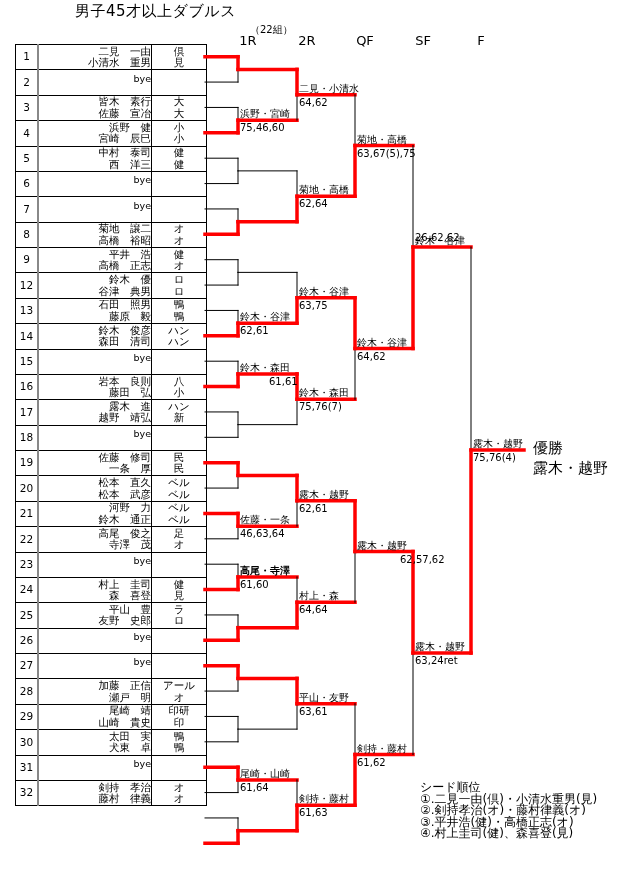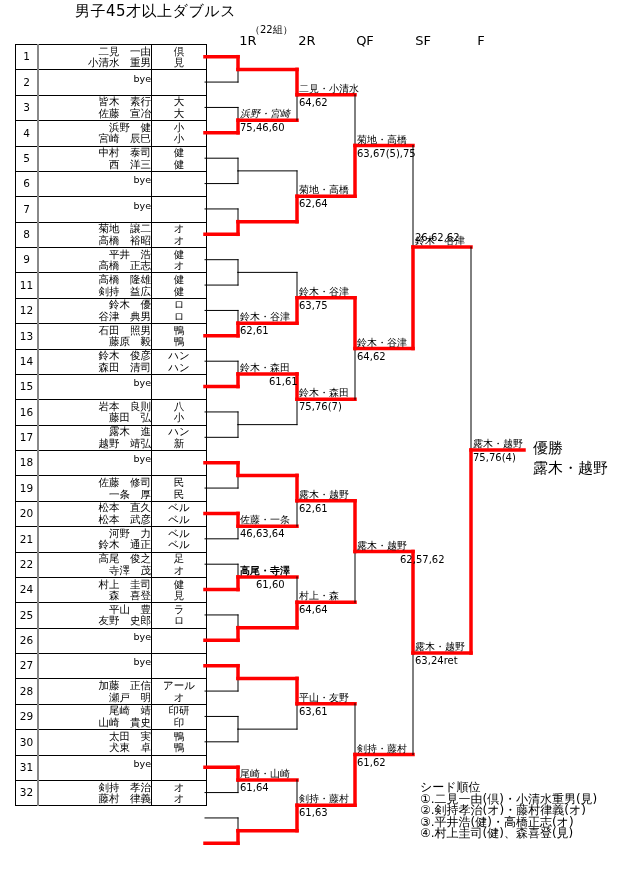--- a/index.html
+++ b/index.html
@@ -116,31 +116,20 @@
         <td class="names">
           <span class="line">平井　浩</span>
           <span class="line">高橋　正志</span>
         </td>
         <td class="club">
           <span class="line">健</span>
           <span class="line">オ</span>
         </td>
       </tr>
       <tr>
-        <td class="num">11</td>
-        <td class="names">
-          <span class="line">高橋　隆雄</span>
-          <span class="line">剣持　益広</span>
-        </td>
-        <td class="club">
-          <span class="line">健</span>
-          <span class="line">健</span>
-        </td>
-      </tr>
-      <tr>
         <td class="num">12</td>
         <td class="names">
           <span class="line">鈴木　優</span>
           <span class="line">谷津　典男</span>
         </td>
         <td class="club">
           <span class="line">ロ</span>
           <span class="line">ロ</span>
         </td>
       </tr>
@@ -238,20 +227,27 @@
       <tr>
         <td class="num">22</td>
         <td class="names">
           <span class="line">高尾　俊之</span>
           <span class="line">寺澤　茂</span>
         </td>
         <td class="club">
           <span class="line">足</span>
           <span class="line">オ</span>
         </td>
+      </tr>
+      <tr>
+        <td class="num">23</td>
+        <td class="names">
+          <span class="bye">bye</span>
+        </td>
+        <td class="club"></td>
       </tr>
       <tr>
         <td class="num">24</td>
         <td class="names">
           <span class="line">村上　圭司</span>
           <span class="line">森　喜登</span>
         </td>
         <td class="club">
           <span class="line">健</span>
           <span class="line">見</span>
@@ -457,30 +453,30 @@
     <line x1="413" y1="247" x2="413" y2="348.5" stroke="#ff0000" stroke-width="3.5" stroke-linecap="square"></line>
     <line x1="413" y1="247" x2="471" y2="247" stroke="#ff0000" stroke-width="3.5" stroke-linecap="square"></line>
     <line x1="413" y1="551.5" x2="413" y2="653" stroke="#ff0000" stroke-width="3.5" stroke-linecap="square"></line>
     <line x1="413" y1="653" x2="413" y2="754.5" stroke="#000000" stroke-width="1" stroke-linecap="square"></line>
     <line x1="413" y1="653" x2="471" y2="653" stroke="#ff0000" stroke-width="3.5" stroke-linecap="square"></line>
     <line x1="471" y1="247" x2="471" y2="450" stroke="#000000" stroke-width="1" stroke-linecap="square"></line>
     <line x1="471" y1="450" x2="471" y2="653" stroke="#ff0000" stroke-width="3.5" stroke-linecap="square"></line>
     <line x1="471" y1="450" x2="524" y2="450" stroke="#ff0000" stroke-width="3.5" stroke-linecap="square"></line>
   </svg>
 <div id="labels">
-    <div class="winner-label" style="left: 240px; top: 108.125px; font-style: italic;">浜野・宮崎</div>
+    <div class="winner-label" style="left: 240px; top: 108.125px;">浜野・宮崎</div>
     <div class="winner-label" style="left: 240px; top: 122.125px;">75,46,60</div>
     <div class="winner-label" style="left: 240px; top: 311.125px;">鈴木・谷津</div>
     <div class="winner-label" style="left: 240px; top: 325.125px;">62,61</div>
     <div class="winner-label" style="left: 240px; top: 361.875px;">鈴木・森田</div>
     <div class="winner-label" style="left: 240px; top: 375.875px; margin-left: 29px;">61,61</div>
     <div class="winner-label" style="left: 240px; top: 514.125px;">佐藤・一条</div>
     <div class="winner-label" style="left: 240px; top: 528.125px;">46,63,64</div>
     <div class="winner-label" style="left: 240px; top: 564.875px; font-weight: bold;">高尾・寺澤</div>
-    <div class="winner-label" style="left: 240px; top: 578.875px; padding-left: 16px;">61,60</div>
+    <div class="winner-label" style="left: 240px; top: 578.875px;">61,60</div>
     <div class="winner-label" style="left: 240px; top: 767.875px;">尾崎・山崎</div>
     <div class="winner-label" style="left: 240px; top: 781.875px;">61,64</div>
     <div class="winner-label" style="left: 299px; top: 82.75px;">二見・小清水</div>
     <div class="winner-label" style="left: 299px; top: 96.75px;">64,62</div>
     <div class="winner-label" style="left: 299px; top: 184.25px;">菊地・高橋</div>
     <div class="winner-label" style="left: 299px; top: 198.25px;">62,64</div>
     <div class="winner-label" style="left: 299px; top: 285.75px;">鈴木・谷津</div>
     <div class="winner-label" style="left: 299px; top: 299.75px;">63,75</div>
     <div class="winner-label" style="left: 299px; top: 387.25px;">鈴木・森田</div>
     <div class="winner-label" style="left: 299px; top: 401.25px;">75,76(7)</div>

